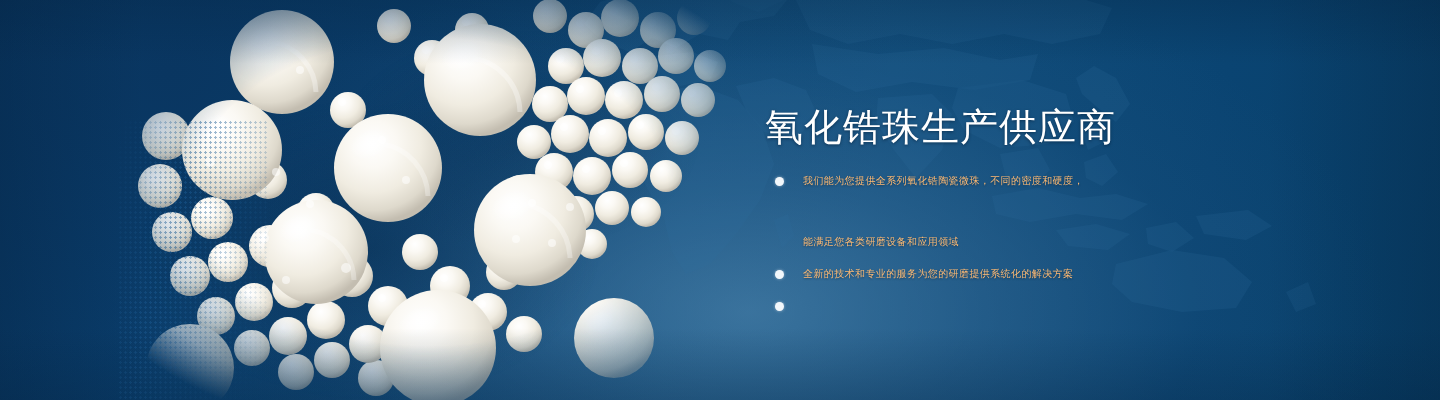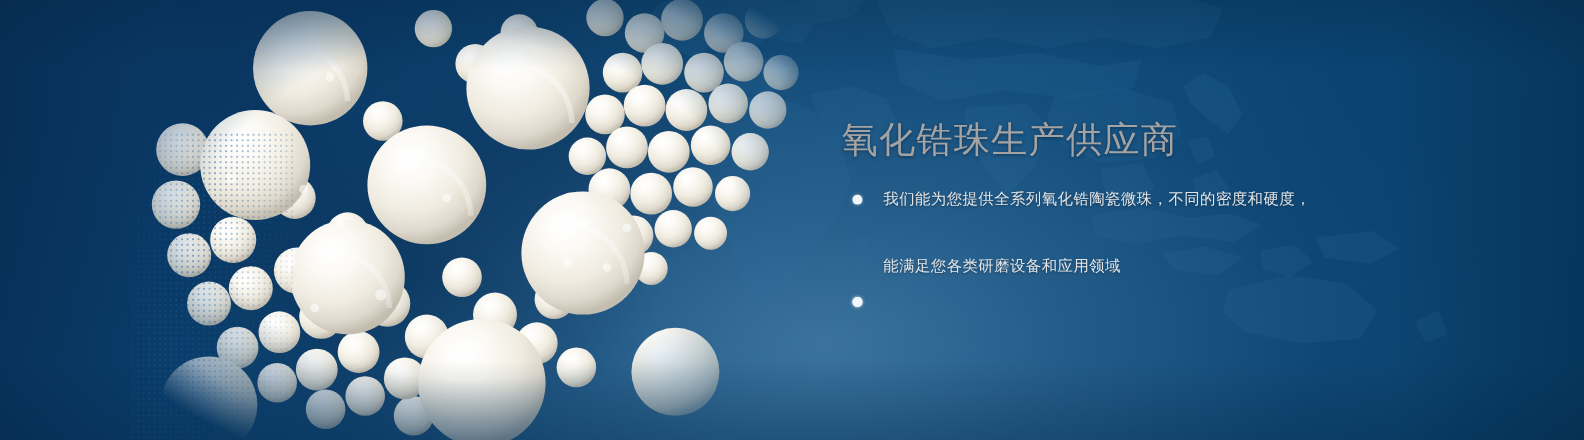--- a/index.html
+++ b/index.html
@@ -95,39 +95,39 @@
 
   
   .copy {
     position: absolute;
     left: 765px;
     top: 108px;
     width: 640px;
   }
   .headline {
     margin: 0;
-    font-size: 33px;
+    font-size: 38px;
     line-height: 38px;
     font-weight: 400;
-    color: #a3a3a3;
+    color: #ffffff;
     letter-spacing: 1px;
     text-shadow: 0 1px 3px rgba(2,24,46,0.55);
     white-space: nowrap;
   }
   .bullets {
     list-style: none;
     margin: 22px 0 0 10px;
     padding: 0;
   }
   .bullets li {
     position: relative;
     padding-left: 28px;
     margin-bottom: 6px;
-    color: #e5e5e5;
-    font-size: 14px;
+    color: #fdba74;
+    font-size: 10px;
     line-height: 26px;
     letter-spacing: 0.4px;
     text-shadow: 0 1px 2px rgba(2,24,46,0.45);
   }
   .bullets li .dot {
     position: absolute;
     left: 0;
     top: 9px;
     width: 9px;
     height: 9px;
@@ -410,20 +410,21 @@
     <h1 class="headline">氧化锆珠生产供应商</h1>
 
     <ul class="bullets">
       <li>
         <span class="dot"></span>
         <span>我们能为您提供全系列氧化锆陶瓷微珠，不同的密度和硬度，</span>
         <span class="line2">能满足您各类研磨设备和应用领域</span>
       </li>
       <li>
         <span class="dot"></span>
+        <span>全新的技术和专业的服务为您的研磨提供系统化的解决方案</span>
       </li>
       <li>
         <span class="dot"></span>
       </li>
     </ul>
   </div>
 
 </div>
 
 </body></html>

